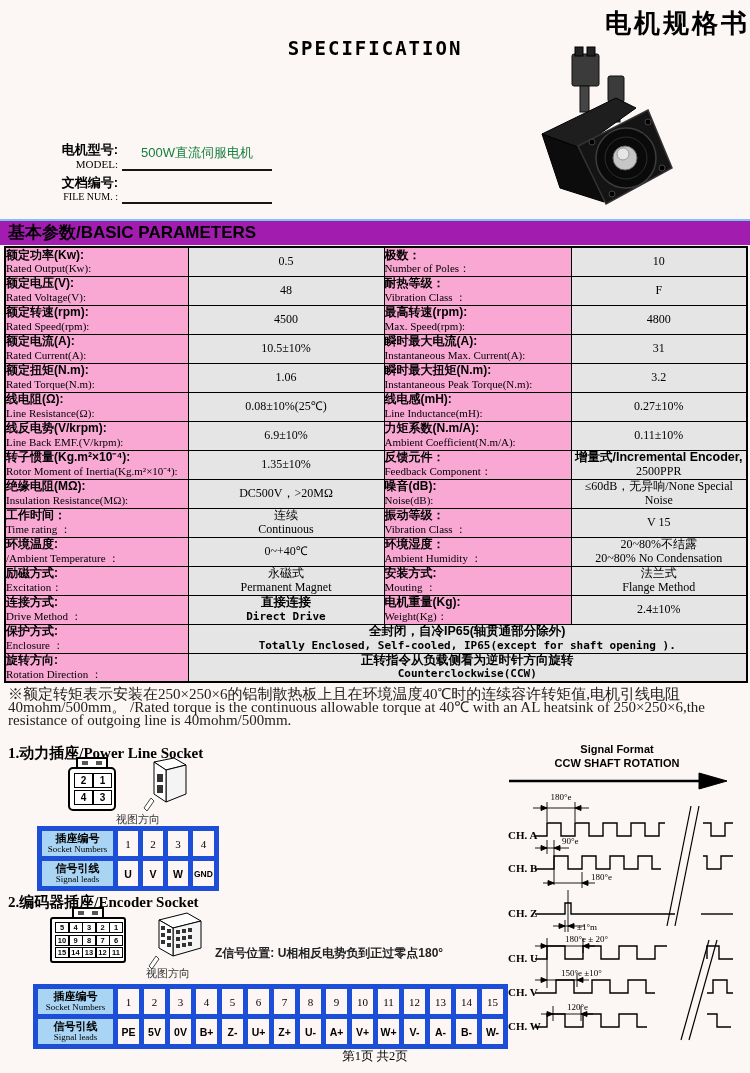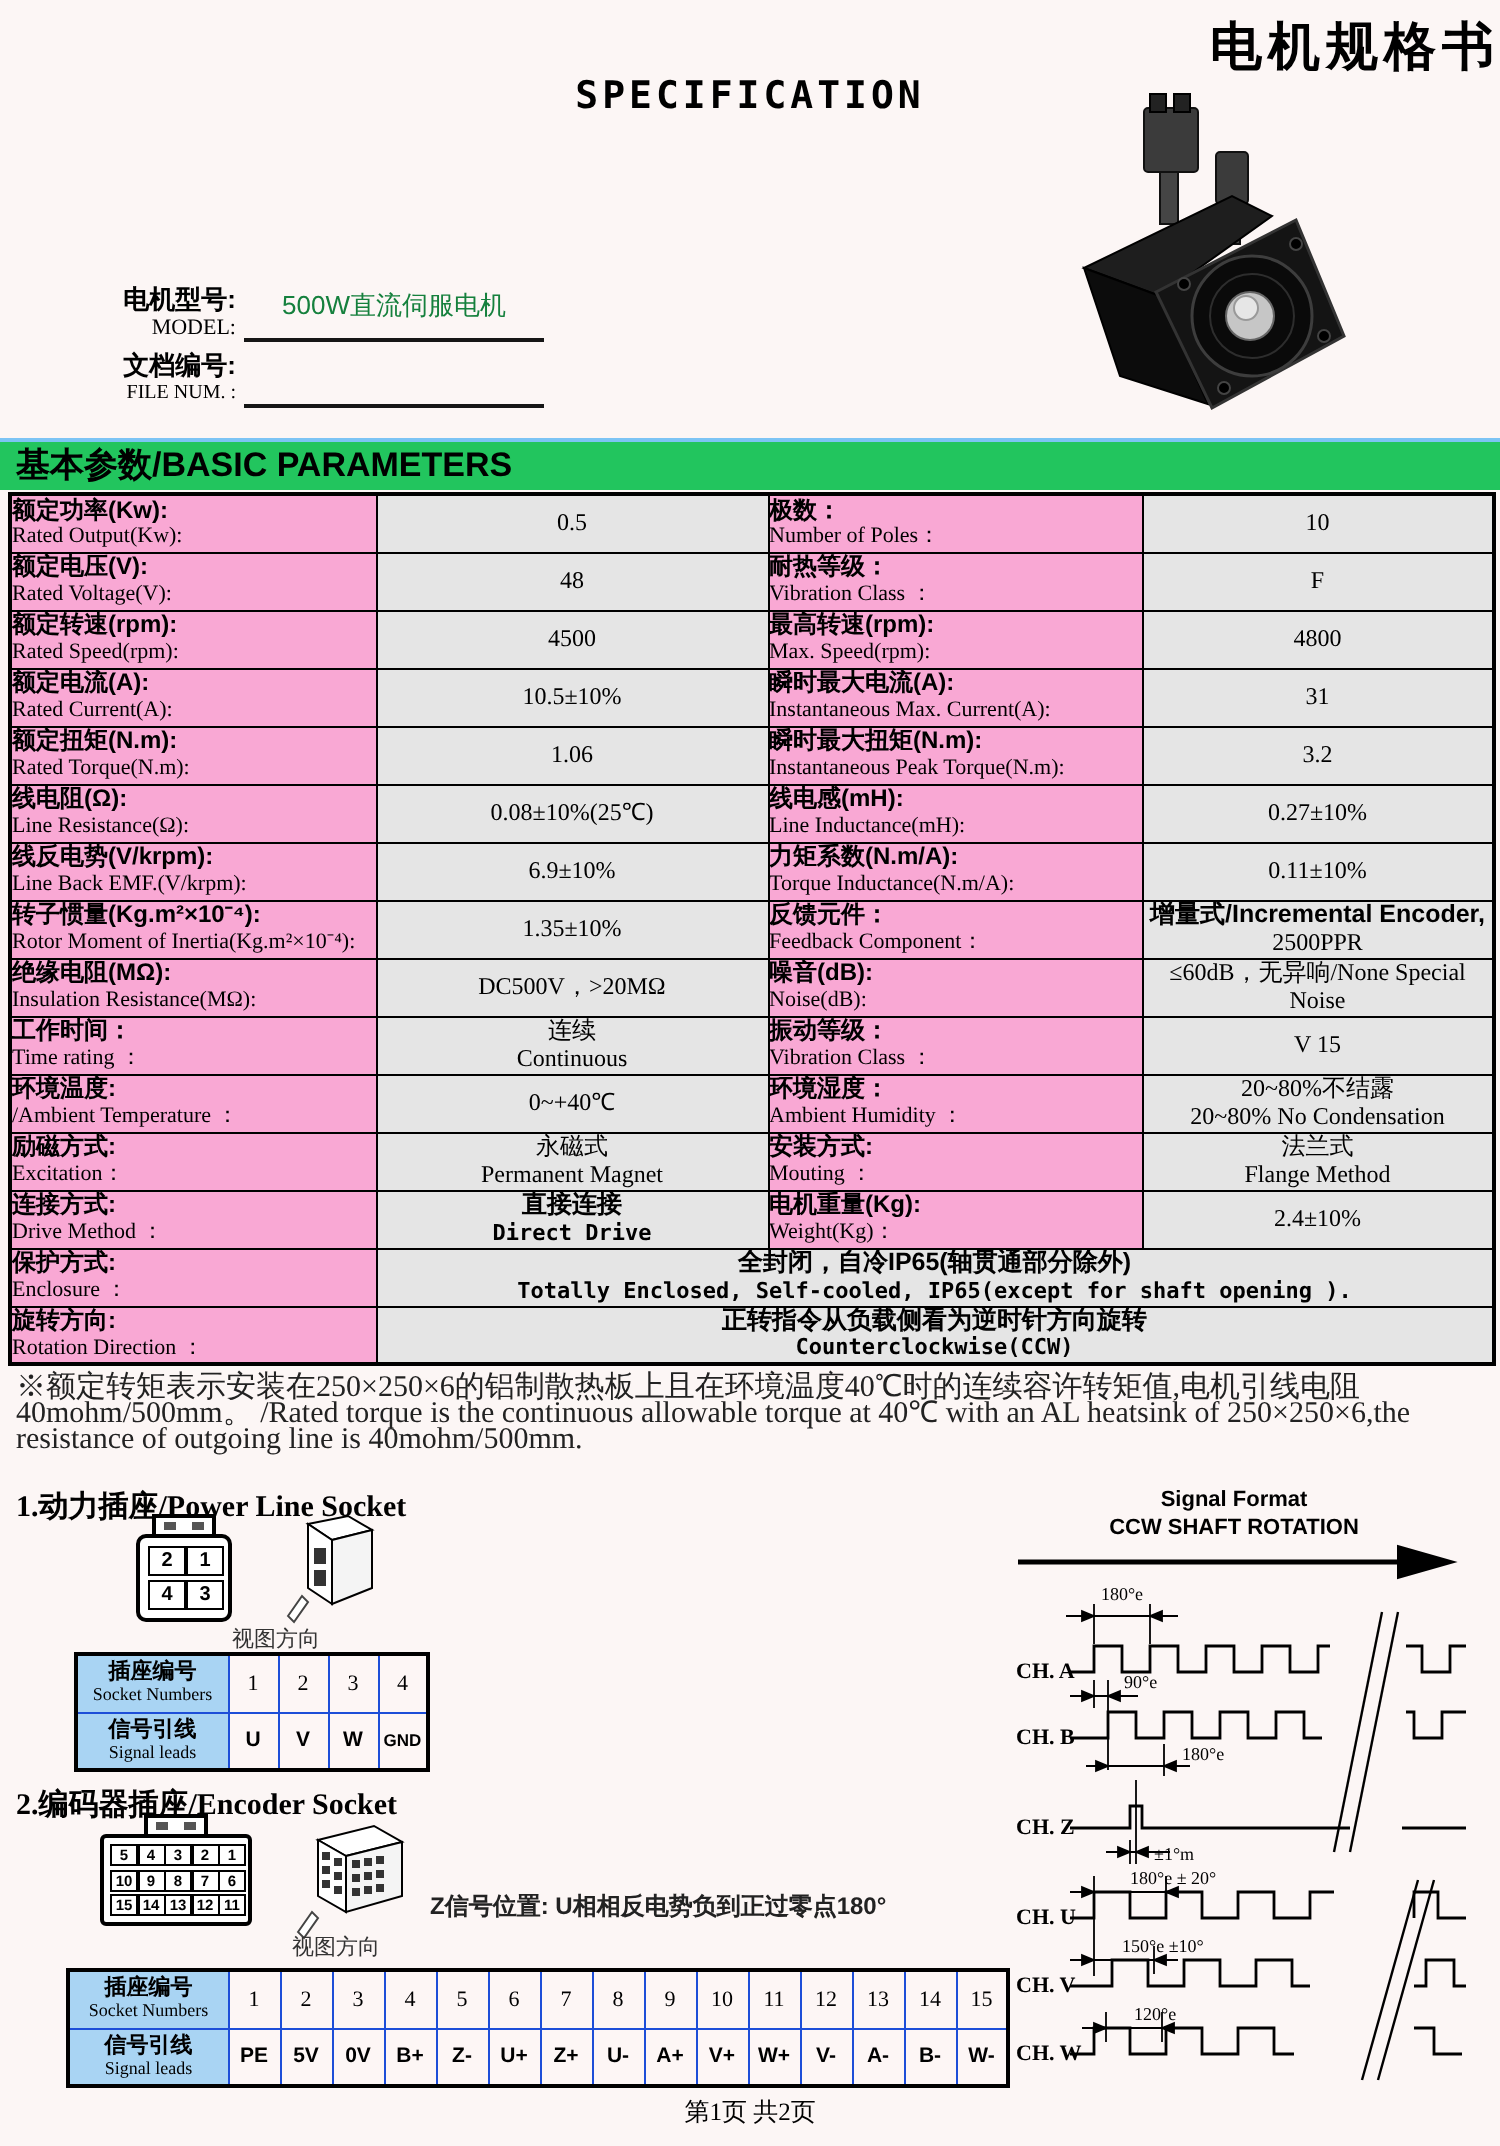--- a/index.html
+++ b/index.html
@@ -12,21 +12,21 @@
             font-family:"DejaVu Sans Mono",monospace;}
   
   .model-block{top:142px;left:46px;width:260px;}
   .mrow{display:flex;align-items:flex-end;margin-bottom:4px;}
   .mlabels{width:72px;text-align:right;}
   .mlabel-cn{font-size:13px;font-weight:bold;line-height:15px;}
   .mlabel-en{font-size:11px;line-height:14px;font-family:"Liberation Serif",serif;}
   .mfield{width:150px;margin-left:4px;border-bottom:2px solid #161616;min-height:24px;
           text-align:center;font-size:13px;padding-bottom:1px;color:#15803d;}
   
-  .bar{left:0;width:750px;height:26px;background:#22c55e;border-top:2px solid #7cc4f4;
+  .bar{left:0;width:750px;height:26px;background:#a21caf;border-top:2px solid #7cc4f4;
        font-size:17px;font-weight:bold;line-height:24px;padding-left:8px;box-sizing:border-box;}
   
   table{border-collapse:collapse;}
   .btable{top:246px;left:4px;border:2px solid #000;}
   .btable td{border:1px solid #000;height:29px;padding:0;box-sizing:border-box;vertical-align:middle;}
   .lc{background:#f9a8d4;padding-left:4px;}
   .lc .cn{font-size:12px;font-weight:bold;line-height:13.5px;}
   .lc .en{font-size:11px;line-height:13px;font-family:"Liberation Serif",serif;}
   .vc{background:#e5e5e5;text-align:center;font-family:"Liberation Serif",serif;font-size:12px;line-height:13.5px;}
   .cnb{font-family:"Liberation Sans",sans-serif;font-weight:bold;font-size:12.5px;}
@@ -41,21 +41,21 @@
            display:flex;justify-content:space-around;align-items:center;}
   .conntab i{display:block;width:6px;height:4px;background:#555;}
   .connbox{border:2px solid #000;border-radius:5px;background:#fff;padding:4px;}
   .pingrid{display:grid;gap:2px;}
   .pin{border:1.5px solid #000;background:#fff;font-weight:bold;display:flex;
        align-items:center;justify-content:center;}
   .pin-lg{width:17px;height:13px;font-size:10px;}
   .pin-sm{width:12px;height:9px;font-size:7.5px;}
   .viewdir{font-size:11px;color:#333;}
   .ctable{border:2px solid #000;}
-  .ctable td{border:1px solid #1d4ed8;height:29px;box-sizing:border-box;text-align:center;vertical-align:middle;
+  .ctable td{border:5px solid #1d4ed8;height:29px;box-sizing:border-box;text-align:center;vertical-align:middle;
              background:#fdf6f5;}
   .clabel{background:#a9d4f3 !important;width:76px;}
   .clabel .cn{font-size:11px;font-weight:bold;line-height:12px;}
   .clabel .en{font-size:9px;line-height:11px;font-family:"Liberation Serif",serif;}
   .num{font-family:"Liberation Serif",serif;font-size:11px;}
   .sig{font-weight:bold;font-size:10.5px;}
   .znote{font-size:12px;color:#222;font-weight:bold;}
   .footer{top:1048px;left:0;width:750px;text-align:center;font-size:12.5px;
           font-family:"Liberation Serif",serif;}
   svg text{font-family:"Liberation Serif",serif;}
@@ -215,21 +215,21 @@
     <tr>
       <td class="lc">
             <div class="cn">线反电势(V/krpm):</div>
             <div class="en">Line Back EMF.(V/krpm):</div>
           </td>
       <td class="vc">
             <div>6.9±10%</div>
           </td>
       <td class="lc">
             <div class="cn">力矩系数(N.m/A):</div>
-            <div class="en">Torque Inductance(N.m/A):</div>
+            <div class="en">Ambient Coefficient(N.m/A):</div>
           </td>
       <td class="vc">
             <div>0.11±10%</div>
           </td>
     </tr>
     <tr>
       <td class="lc">
             <div class="cn">转子惯量(Kg.m²×10⁻⁴):</div>
             <div class="en">Rotor Moment of Inertia(Kg.m²×10⁻⁴):</div>
           </td>

